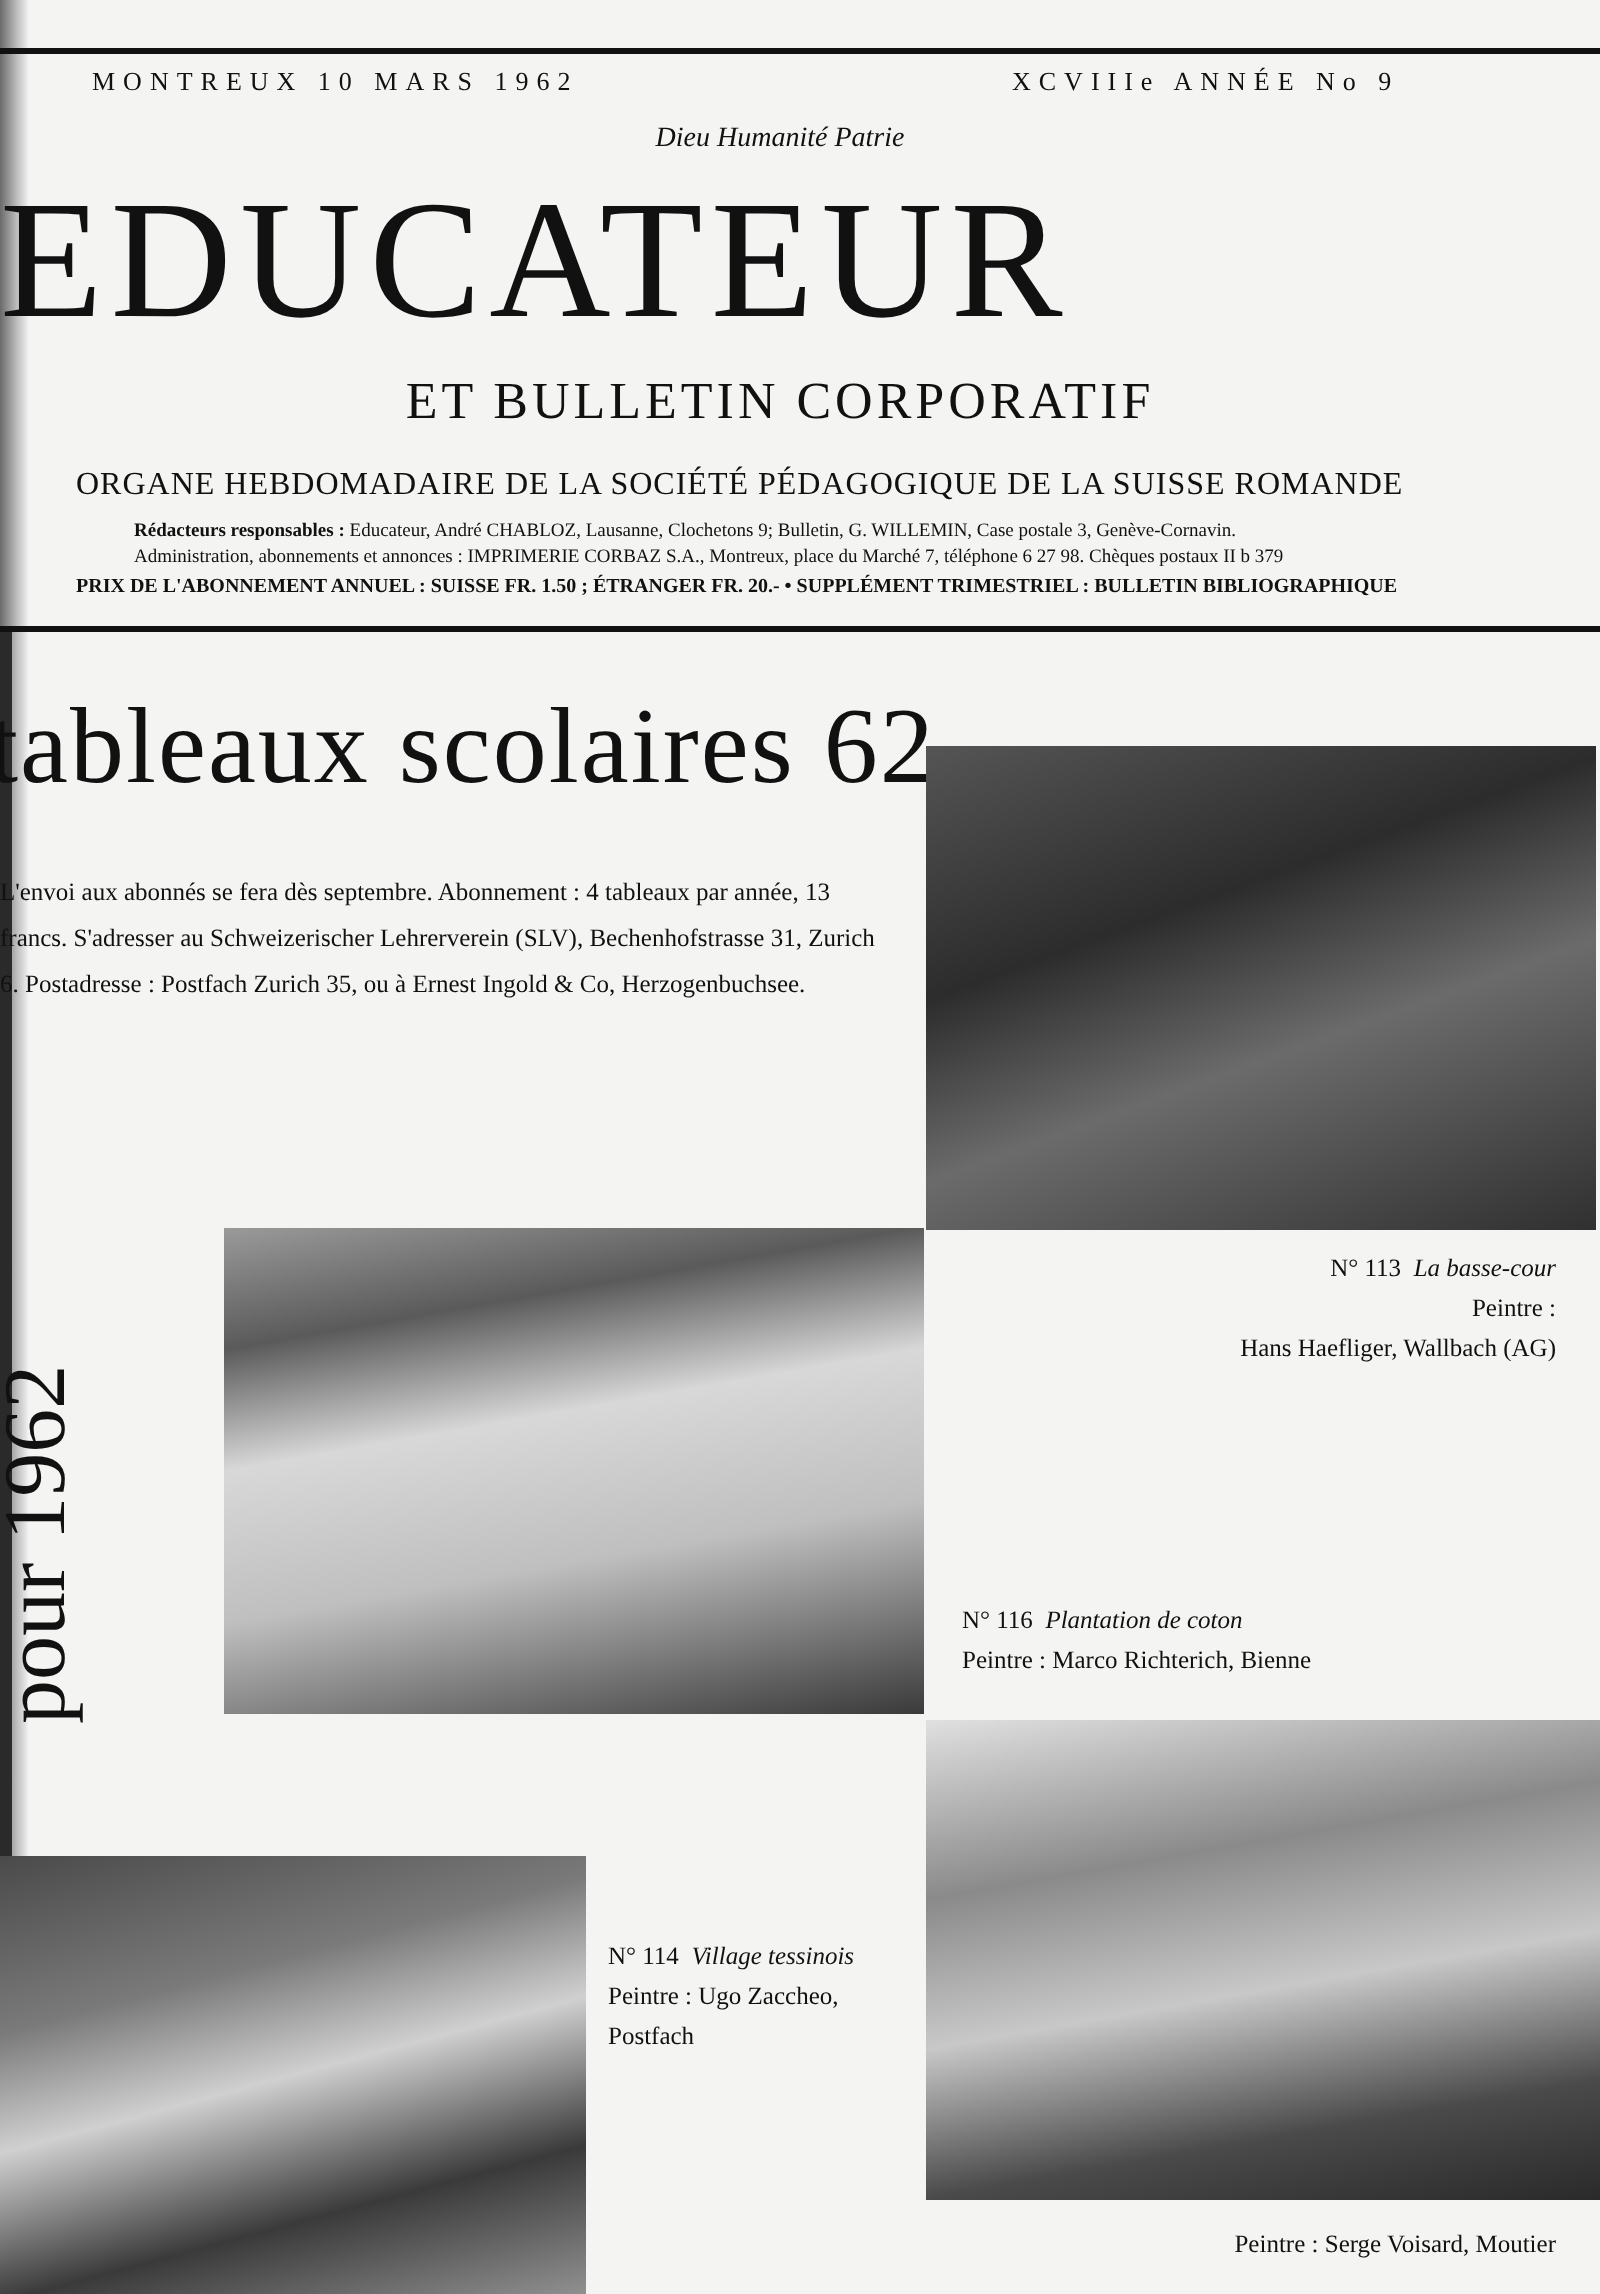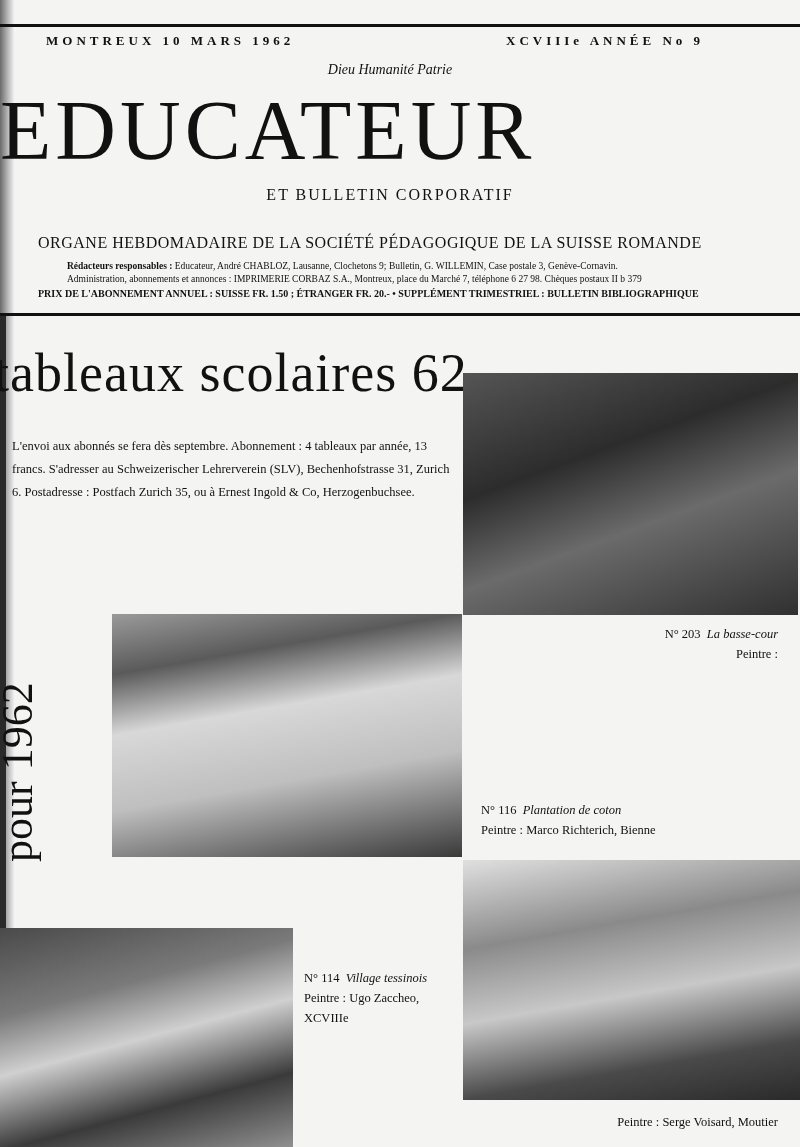--- a/index.html
+++ b/index.html
@@ -1,29 +1,29 @@
 <!DOCTYPE html>
 <html><head>
 <meta charset="utf-8">
 <style>
   html,body{margin:0;padding:0;}
   body{width:800px;height:1147px;position:relative;overflow:hidden;background:#f4f4f2;font-family:"Liberation Serif","DejaVu Serif",serif;color:#111;}
   .edge{position:absolute;left:0;top:0;width:14px;height:1147px;background:linear-gradient(to right,#6a6a6a,#bdbdbd 60%,#efefef);}
   .edge2{position:absolute;left:0;top:315px;width:6px;height:832px;background:#2a2a2a;}
   .rule{position:absolute;left:0;width:800px;height:3px;background:#111;}
-  .hdr-line{position:absolute;top:33px;font-weight:bold;font-size:13px;letter-spacing:4px;}
+  .hdr-line{position:absolute;top:33px;font-weight:normal;font-size:13px;letter-spacing:4px;}
   .motto{position:absolute;top:62px;left:0;width:780px;text-align:center;font-style:italic;font-size:14px;}
   .title{position:absolute;top:86px;left:0;width:780px;text-align:left;font-size:84px;letter-spacing:4px;line-height:90px;}
-  .subtitle{position:absolute;top:186px;left:0;width:780px;text-align:center;font-size:16px;letter-spacing:2px;}
+  .subtitle{position:absolute;top:186px;left:0;width:780px;text-align:center;font-size:26px;letter-spacing:2px;}
   .organe{position:absolute;top:234px;left:38px;font-size:16px;letter-spacing:0.5px;white-space:nowrap;}
   .small{position:absolute;left:38px;font-size:9.5px;white-space:nowrap;margin-left:29px;}
   .small b{font-weight:bold;}
   .prix{position:absolute;left:38px;top:288px;font-size:10px;font-weight:bold;white-space:nowrap;}
   .big{position:absolute;top:343px;left:-6px;font-size:54px;line-height:60px;white-space:nowrap;letter-spacing:1px;}
-  .body-text{position:absolute;top:435px;left:0;width:445px;font-size:12.5px;line-height:23px;padding-left:12px;}
+  .body-text{position:absolute;top:435px;left:0;width:445px;font-size:12.5px;line-height:23px;}
   .vert{position:absolute;left:-2px;top:612px;width:40px;height:250px;}
   .vert span{position:absolute;left:0;top:250px;transform-origin:0 0;transform:rotate(-90deg);font-size:44px;white-space:nowrap;line-height:40px;}
   .pic{position:absolute;background:#333;overflow:hidden;}
   .cap{position:absolute;font-size:12.5px;line-height:20px;white-space:nowrap;}
   .cap i{font-style:italic;}
   .r{text-align:right;}
 </style>
 </head>
 <body>
 
@@ -47,30 +47,31 @@
 <div class="vert">
     <span>pour 1962</span>
   </div>
 
 <div class="pic" style="left:463px;top:373px;width:335px;height:242px;background:linear-gradient(160deg,#555 0%,#2c2c2c 35%,#6b6b6b 60%,#303030 100%);"></div>
 <div class="pic" style="left:112px;top:614px;width:350px;height:243px;background:linear-gradient(170deg,#9a9a9a 0%,#5a5a5a 20%,#d8d8d8 40%,#bfbfbf 65%,#3a3a3a 100%);"></div>
 <div class="pic" style="left:463px;top:860px;width:337px;height:240px;background:linear-gradient(170deg,#e0e0e0 0%,#8a8a8a 30%,#c8c8c8 55%,#4a4a4a 80%,#2a2a2a 100%);"></div>
 <div class="pic" style="left:0;top:928px;width:293px;height:219px;background:linear-gradient(165deg,#4a4a4a 0%,#7a7a7a 30%,#d0d0d0 50%,#3a3a3a 75%,#909090 100%);"></div>
 
 <div class="cap r" style="right:22px;top:624px;width:300px;">
-  <div><span>N° 203</span>&nbsp;&nbsp;<i>La basse-cour</i></div>
+  <div><span>N° 113</span>&nbsp;&nbsp;<i>La basse-cour</i></div>
   <div>Peintre :</div>
+  <div>Hans Haefliger, Wallbach (AG)</div>
 </div>
 
 <div class="cap" style="left:481px;top:800px;">
   <div><span>N° 116</span>&nbsp;&nbsp;<i>Plantation de coton</i></div>
   <div><span>Peintre :</span> <span>Marco Richterich, Bienne</span></div>
 </div>
 
 <div class="cap" style="left:304px;top:968px;">
   <div><span>N° 114</span>&nbsp;&nbsp;<i>Village tessinois</i></div>
   <div><span>Peintre :</span> <span>Ugo Zaccheo,</span></div>
-  <div>XCVIIIe</div>
+  <div>Postfach</div>
 </div>
 
 <div class="cap r" style="right:22px;top:1112px;width:300px;">
   <div><span>Peintre :</span> <span>Serge Voisard, Moutier</span></div>
 </div>
 
 </body></html>

